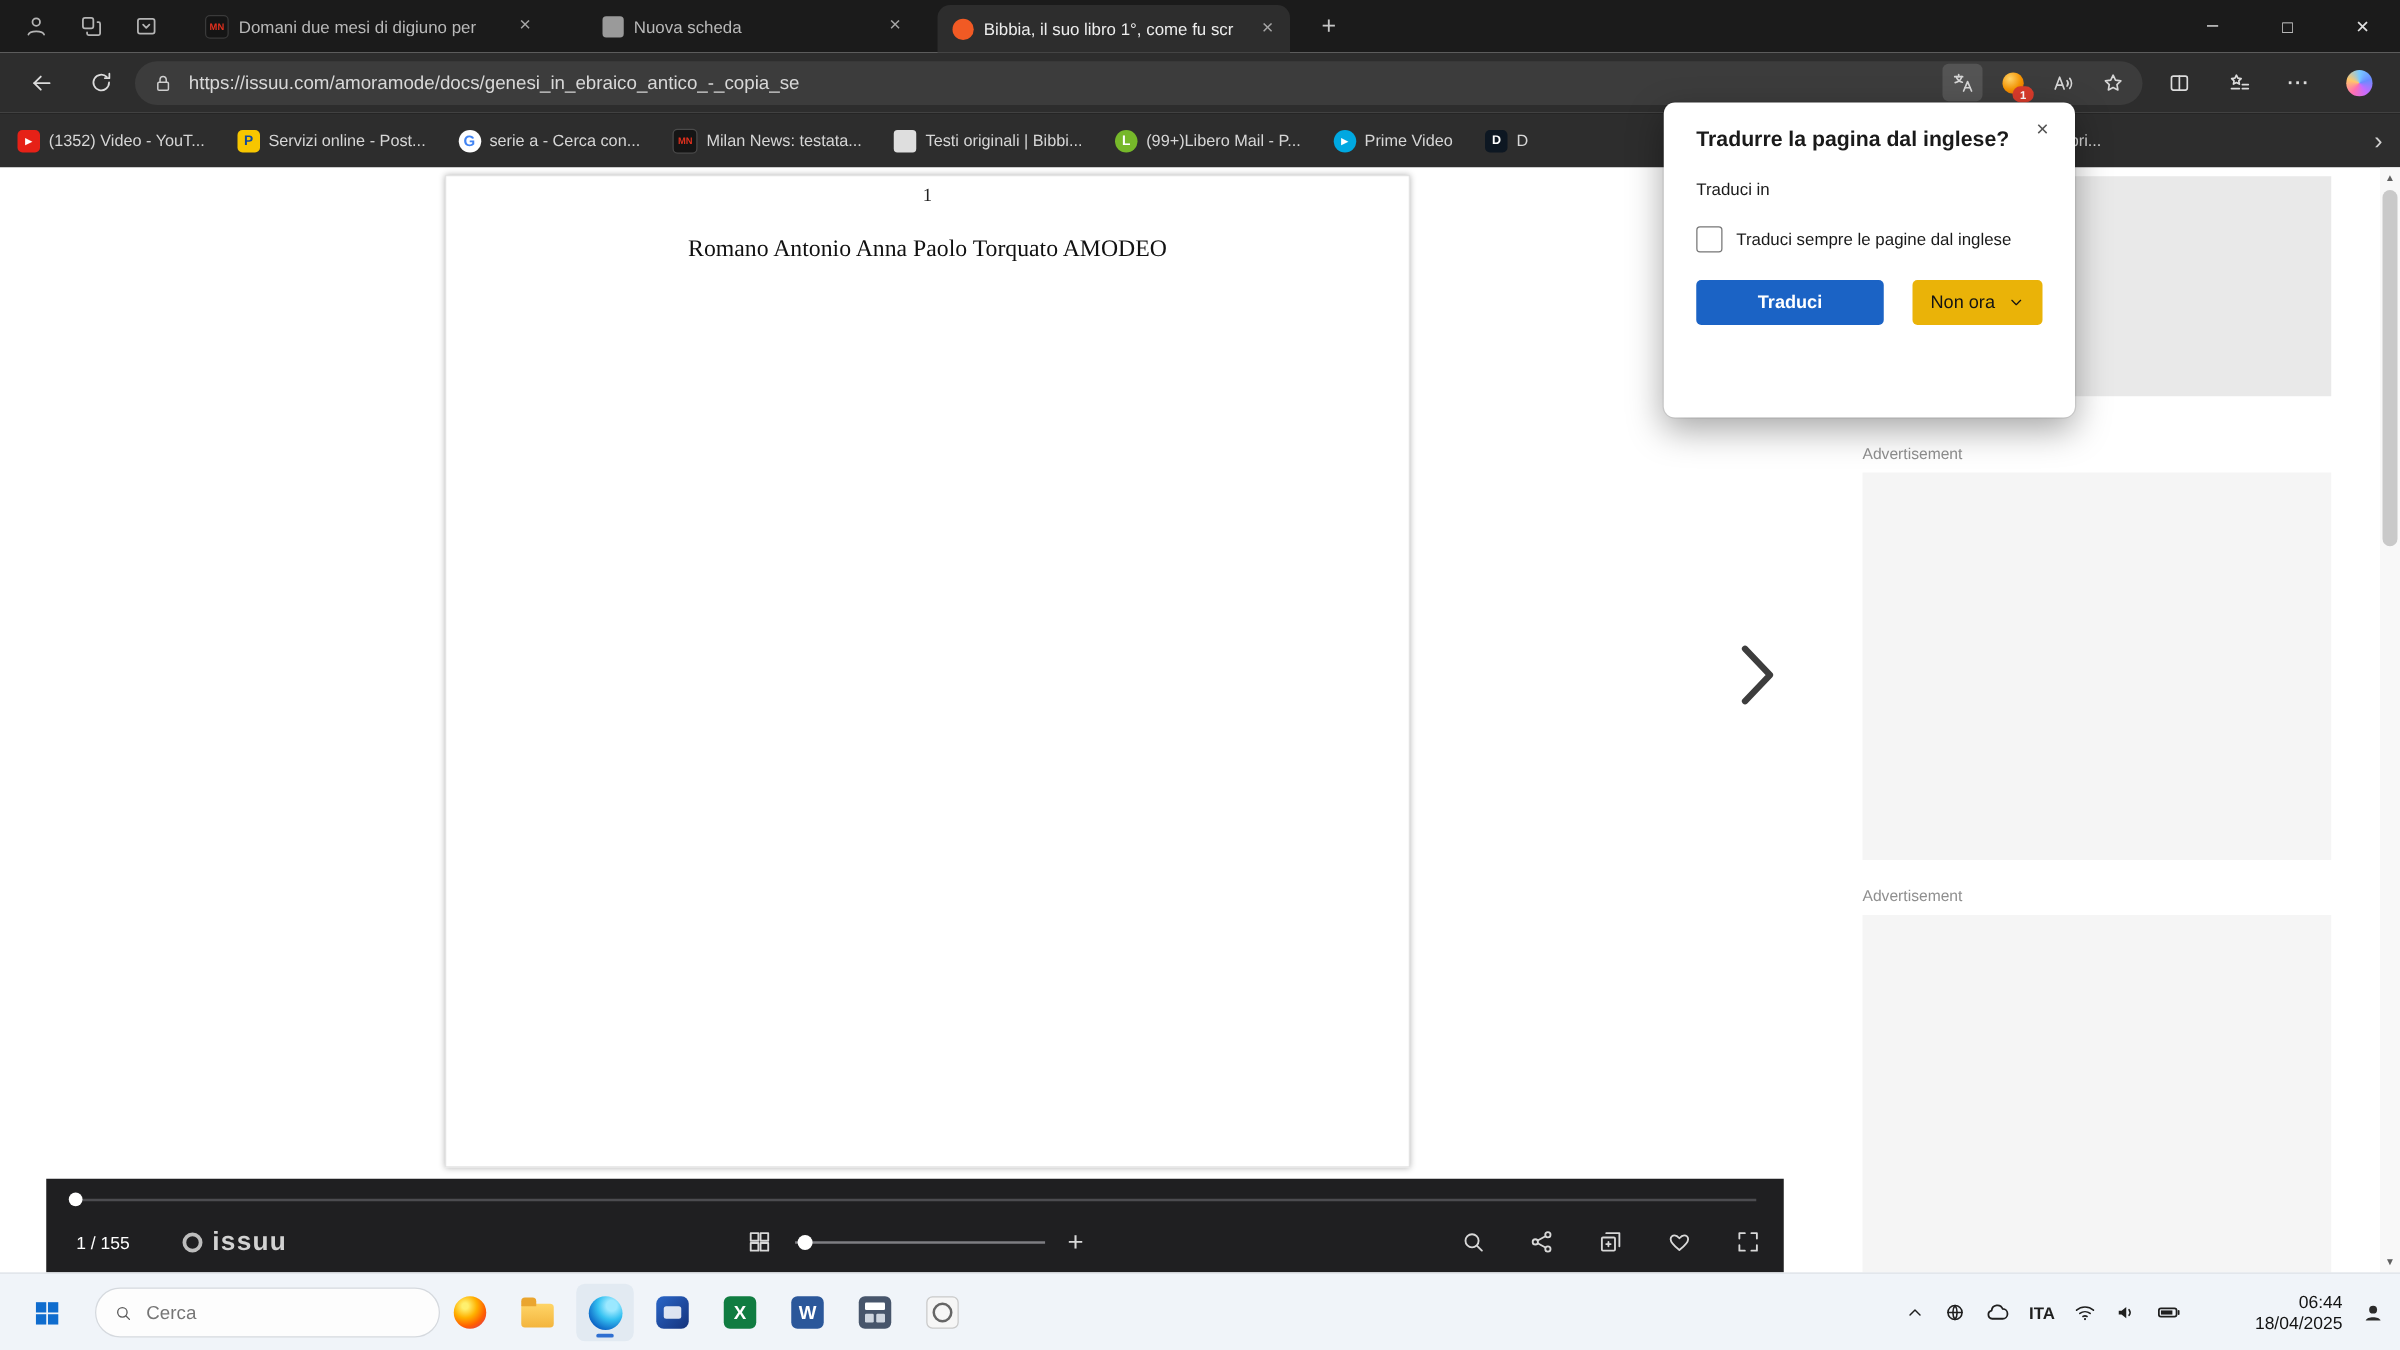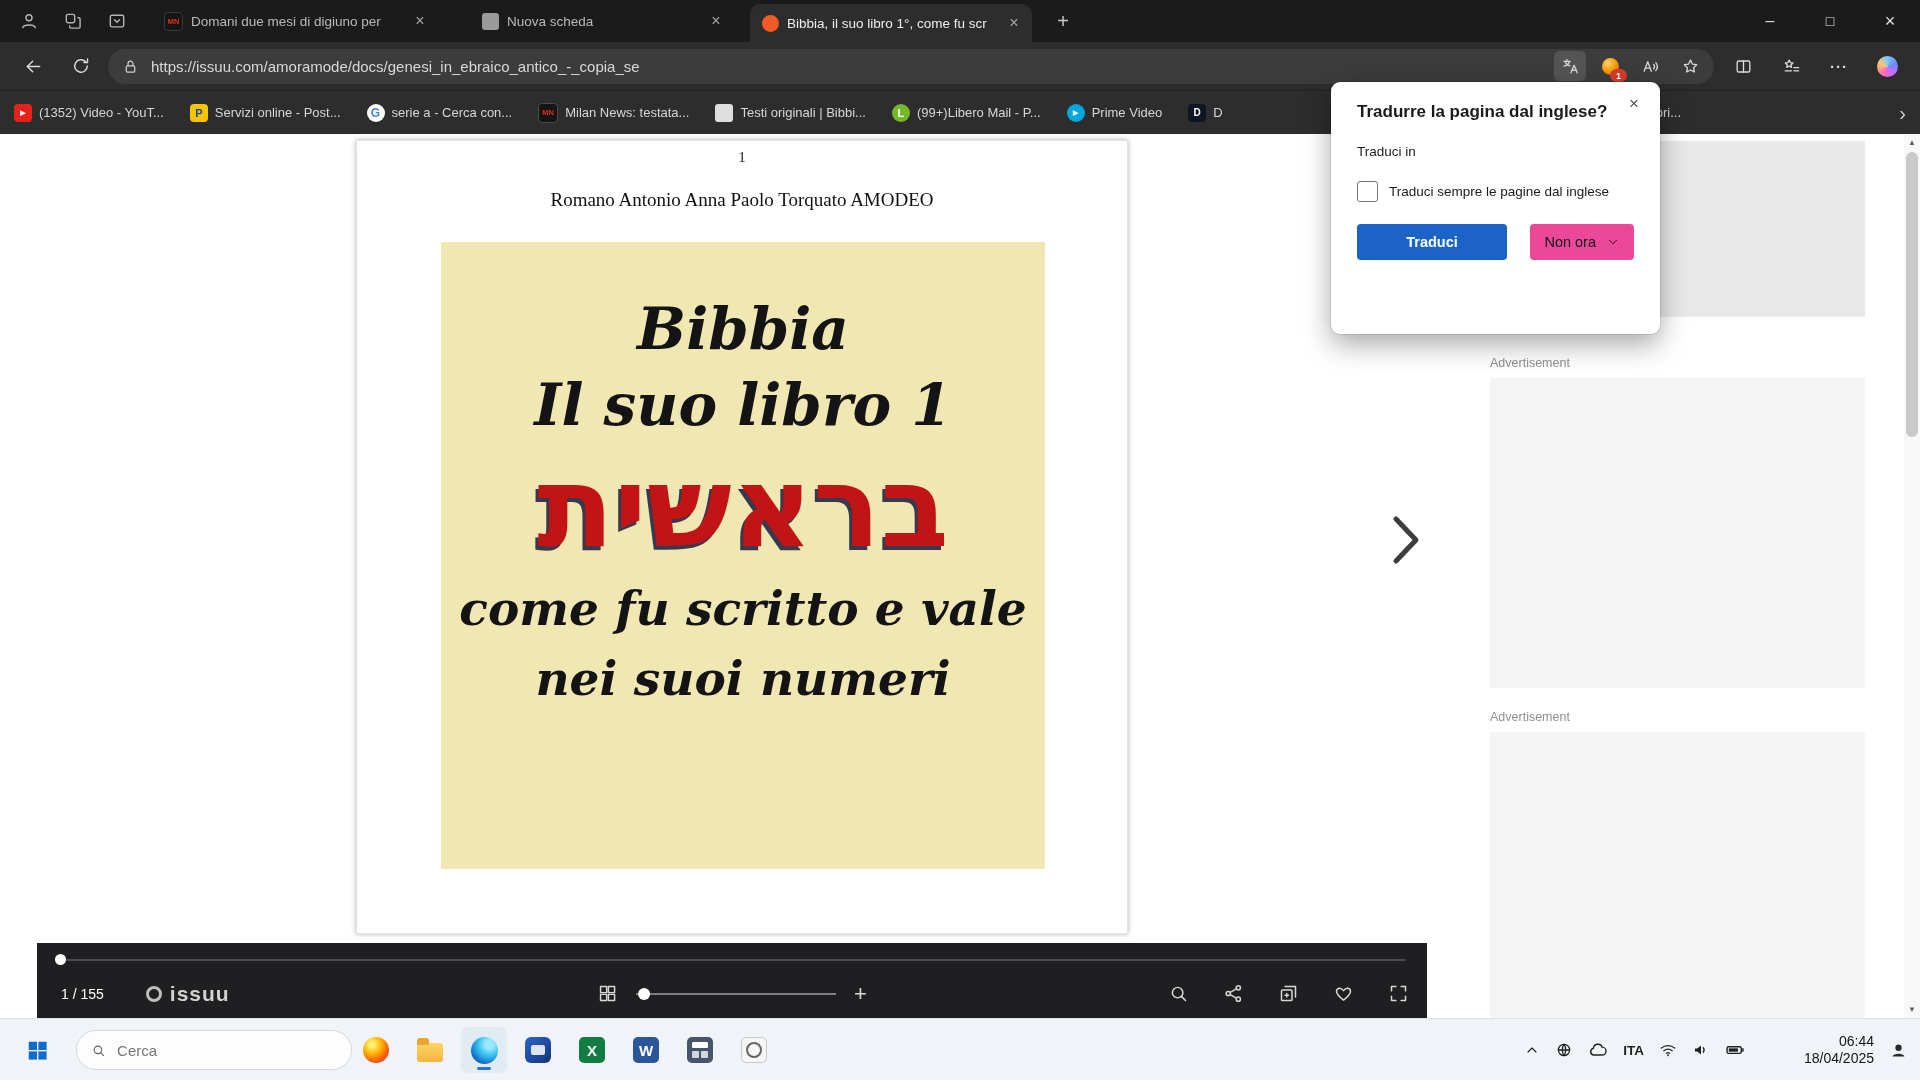--- a/index.html
+++ b/index.html
@@ -128,21 +128,21 @@
   .tpopup{position:absolute;left:1331px;top:82px;width:329px;height:252px;background:#fff;border-radius:9px;box-shadow:0 10px 28px rgba(0,0,0,.35),0 0 0 1px rgba(0,0,0,.08);z-index:60;padding:20px 26px;box-sizing:border-box;}
   .tp-title{font-size:17px;font-weight:bold;color:#1a1a1a;}
   .tp-x{position:absolute;right:13px;top:9px;width:26px;height:26px;display:flex;align-items:center;justify-content:center;font-size:17px;color:#555;border-radius:4px;}
   .tp-label{margin-top:22px;font-size:13.5px;color:#1a1a1a;}
   .tp-select{margin-top:8px;height:36px;border:1px solid #8a8a8a;border-radius:3px;display:flex;align-items:center;justify-content:space-between;padding:0 12px;font-size:14.5px;color:#1a1a1a;background:#fff;}
   .tp-check{margin-top:22px;display:flex;align-items:center;gap:11px;}
   .cbox{width:19px;height:19px;border:1px solid #767676;border-radius:3px;background:#fff;flex:0 0 auto;}
   .clabel{font-size:13.5px;color:#1a1a1a;}
   .tp-btns{margin-top:22px;display:flex;align-items:center;justify-content:space-between;}
   .tp-primary{min-width:150px;height:36px;background:#1b63c5;border-radius:4px;color:#fff;font-size:14.5px;font-weight:bold;display:flex;align-items:center;justify-content:center;box-sizing:border-box;}
-  .tp-secondary{height:36px;padding:0 14px;background:#ec4899;border-radius:4px;color:#141414;font-size:14.5px;display:flex;align-items:center;gap:10px;box-sizing:border-box;}
+  .tp-secondary{height:36px;padding:0 14px;background:#eab308;border-radius:4px;color:#141414;font-size:14.5px;display:flex;align-items:center;gap:10px;box-sizing:border-box;}
 </style>
 </head>
 <body>
 
 <div class="screen">
 
   <div class="tabbar">
     <div class="tb-ic">
       <svg class="ir" width="20" height="20" viewBox="0 0 24 24">
           <circle cx="12" cy="8" r="3.6"></circle>
@@ -300,27 +300,20 @@
 
     <div class="ad-top"></div>
     <div class="ad-label l1">Advertisement</div>
     <div class="ad-box b1"></div>
     <div class="ad-label l2">Advertisement</div>
     <div class="ad-box b2"></div>
 
     <div class="docpage">
       <div class="pgno">1</div>
       <div class="author">Romano Antonio Anna Paolo Torquato AMODEO</div>
-      <div class="cover">
-        <div class="c1">Bibbia</div>
-        <div class="c1 sub">Il suo libro 1</div>
-        <div class="heb">בראשית</div>
-        <div class="c2">come fu scritto e vale</div>
-        <div class="c2">nei suoi numeri</div>
-      </div>
     </div>
 
     <div class="nextbtn">
       <svg width="30" height="52" viewBox="0 0 30 52" fill="none" stroke="#3d3d3d" stroke-width="5" stroke-linecap="round" stroke-linejoin="round">
           <path d="M5 5l20 21L5 47"></path>
         </svg>
     </div>
 
     <div class="vscroll">
       <span class="sarr up">▲</span>

